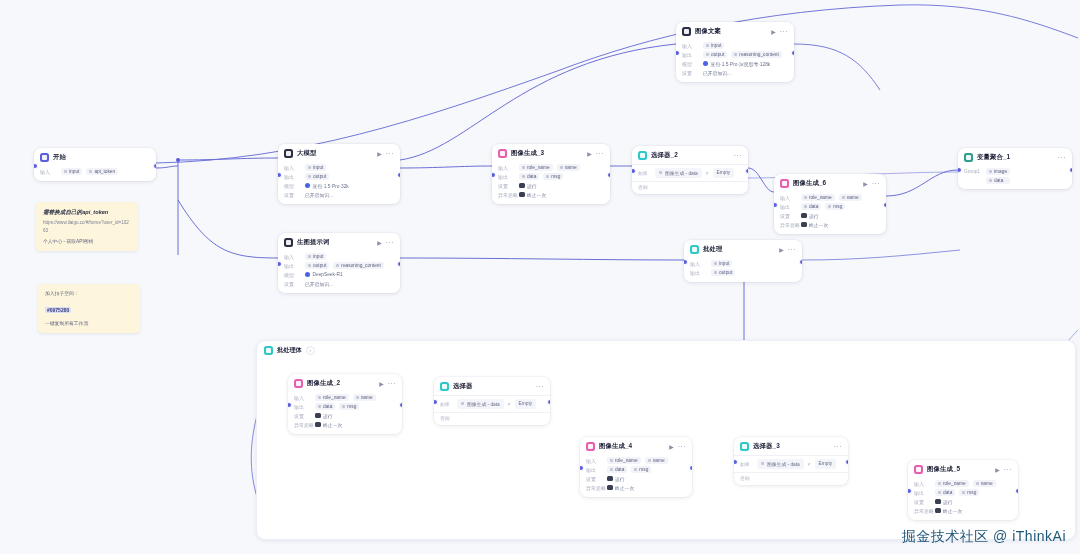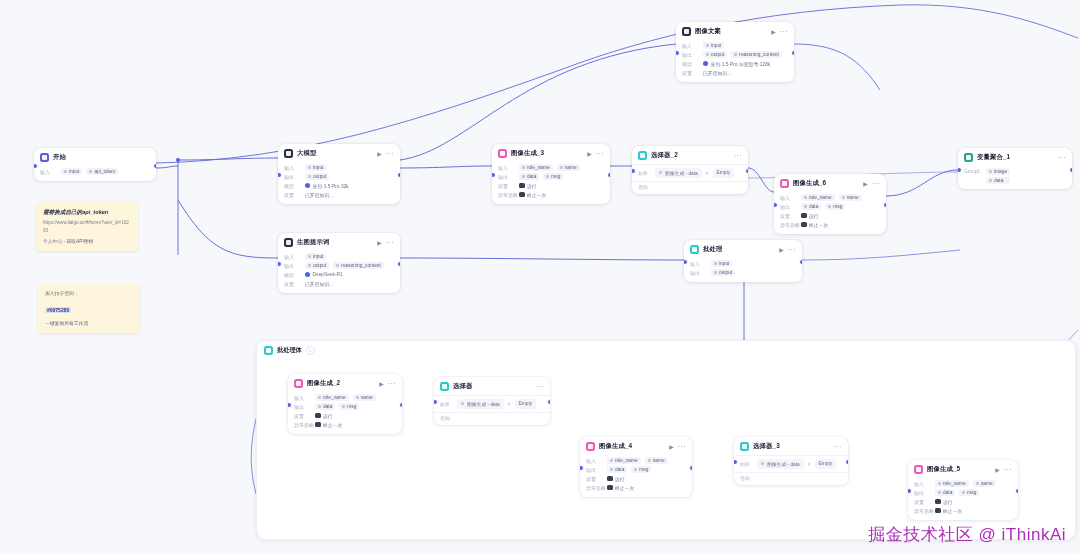--- a/index.html
+++ b/index.html
@@ -67,21 +67,21 @@
   .group-title{font-size:6.2px;color:#1c1f36;font-weight:700;}
   .group-chev{font-size:5px;color:#aab0c2;border:1px solid #e3e5ee;border-radius:50%;
     width:7px;height:7px;display:flex;align-items:center;justify-content:center;line-height:1;}
 
   
   .agg-row{display:flex;gap:5px;padding:2px 6px 1px 6px;align-items:flex-start;}
   .agg-k{font-size:4.8px;color:#a8adc0;width:17px;flex:0 0 auto;padding-top:1px;}
   .agg-vals{display:flex;flex-direction:column;gap:2px;}
 
   
-  .wm{position:absolute;right:14px;bottom:8px;font-size:17px;color:#a21caf;
+  .wm{position:absolute;right:14px;bottom:8px;font-size:14px;color:#0c4a6e;
     font-weight:400;letter-spacing:.5px;opacity:.92;white-space:nowrap;}
 </style>
 </head>
 <body>
 
 <div id="canvas">
 
   <svg id="edges" viewBox="0 0 1080 554">
     <g fill="none" stroke="#6a6fd6" stroke-width="1">
 

